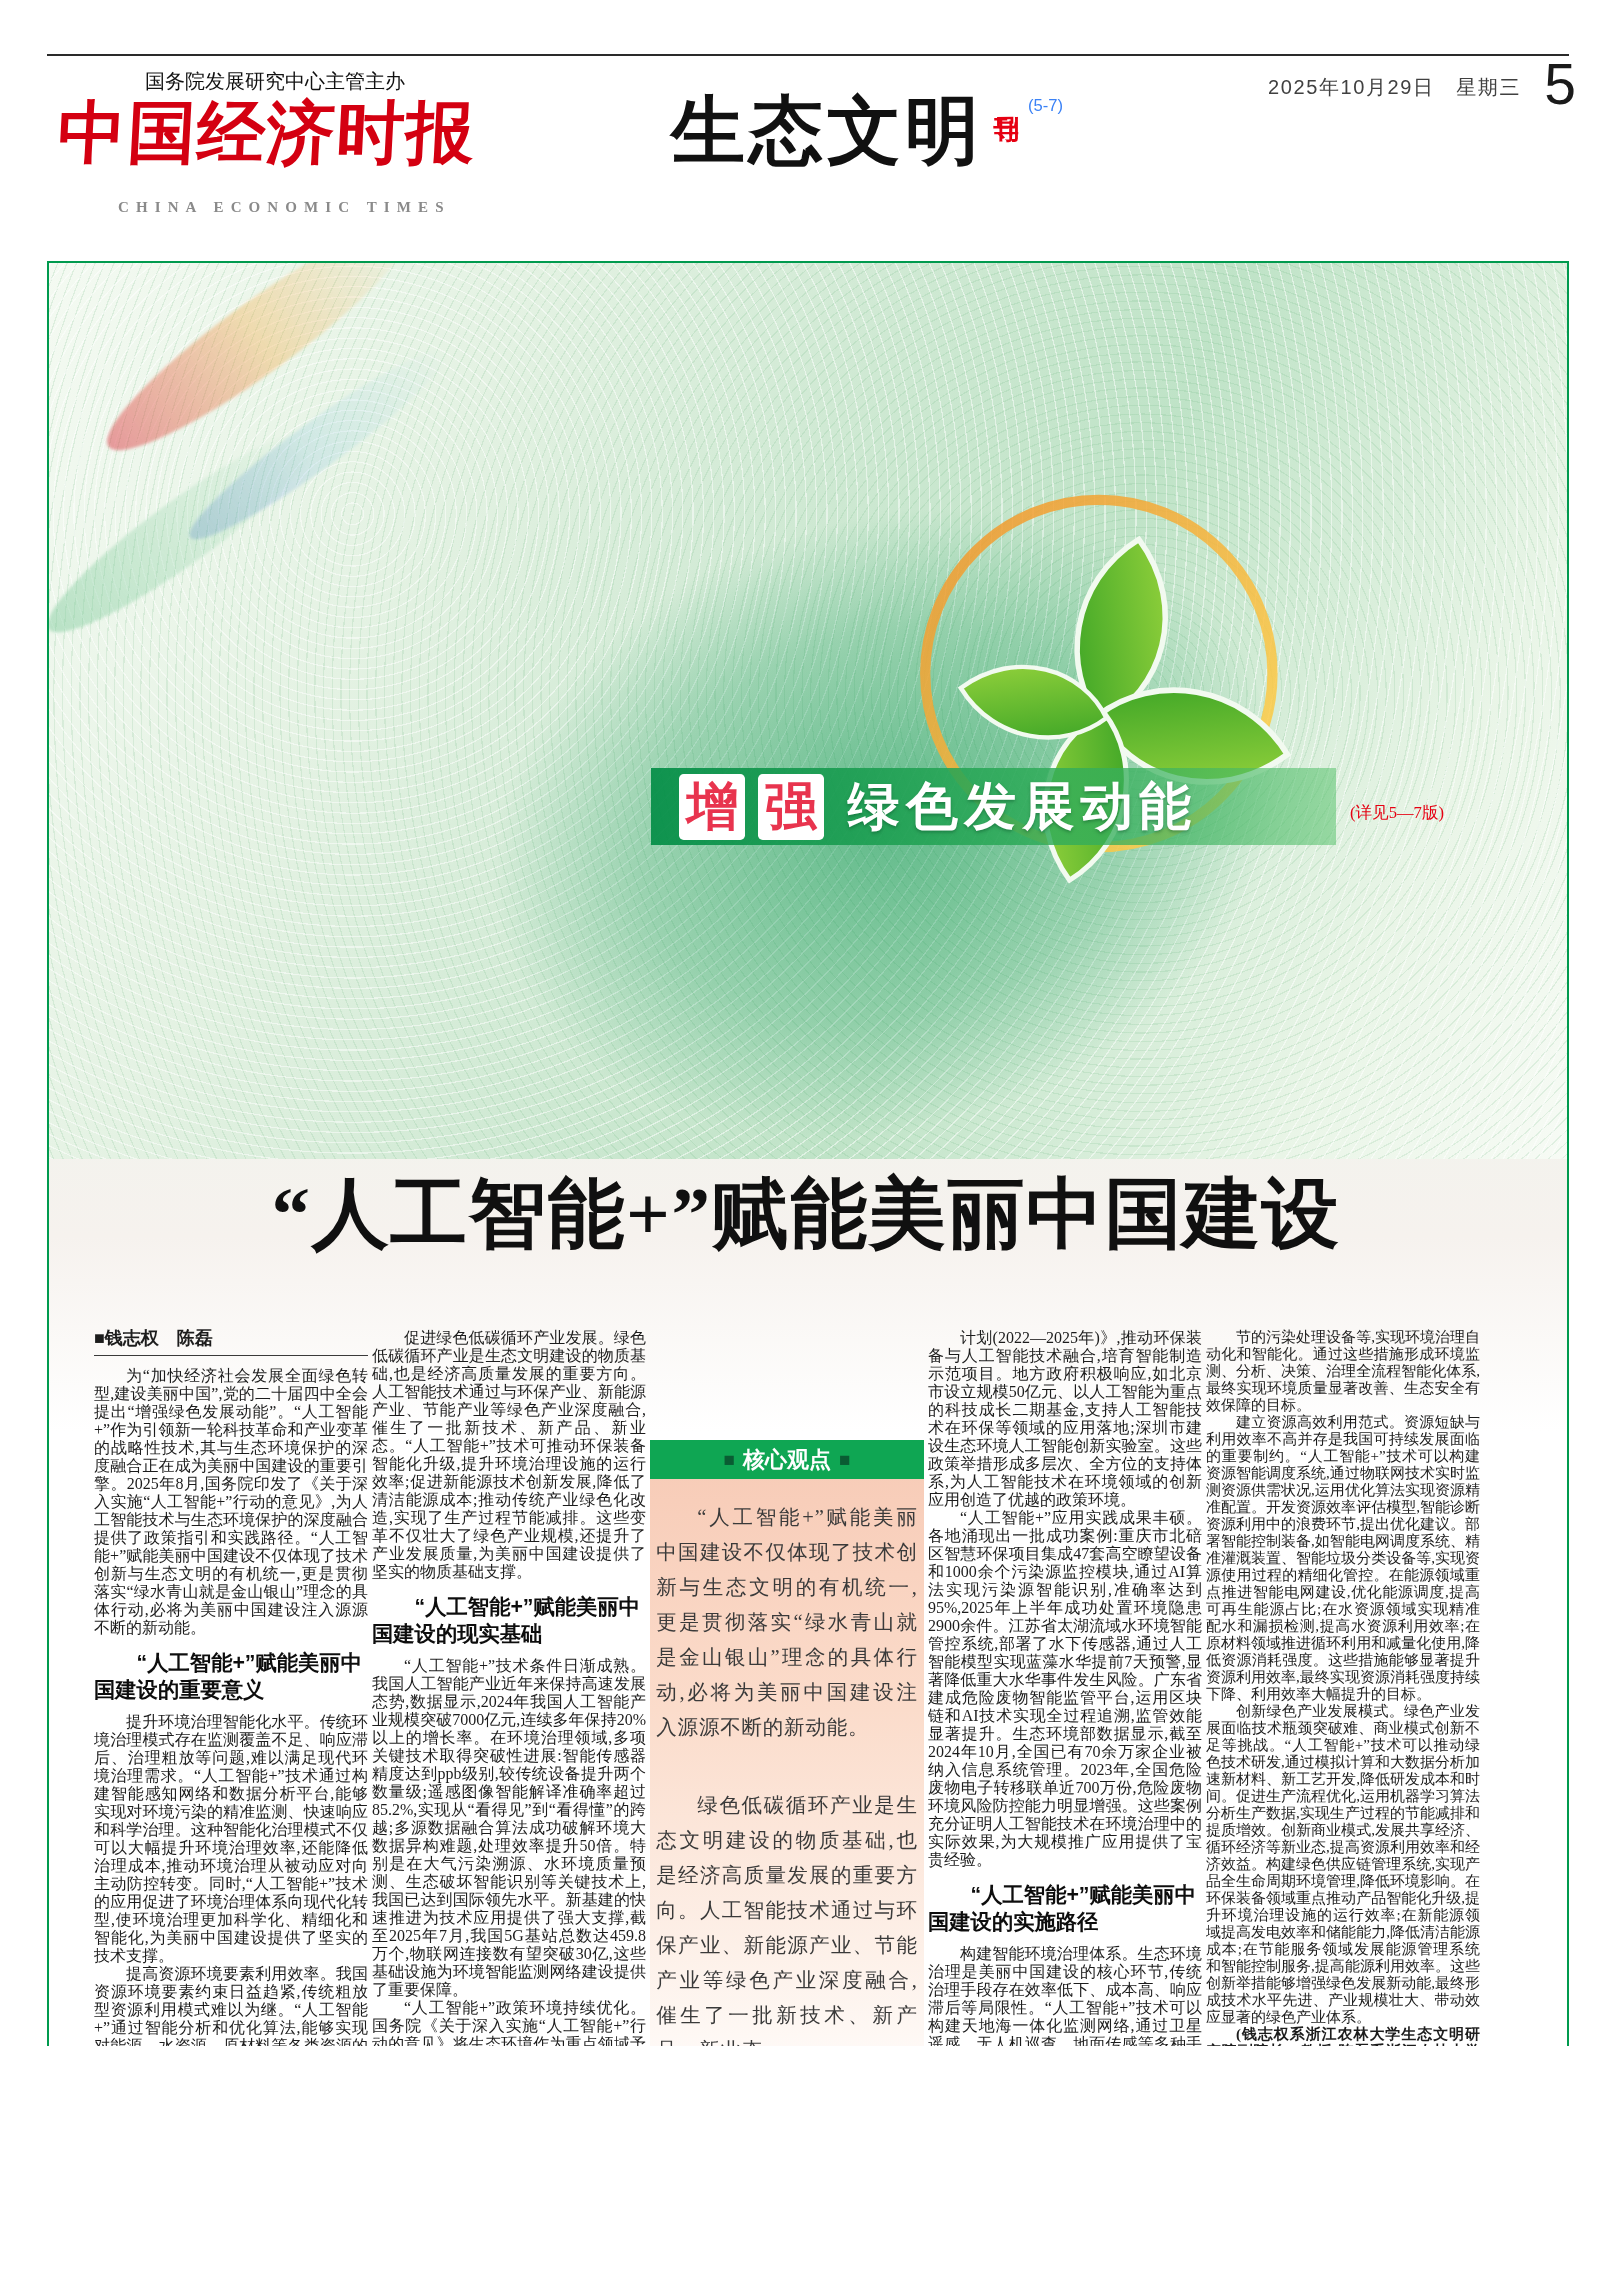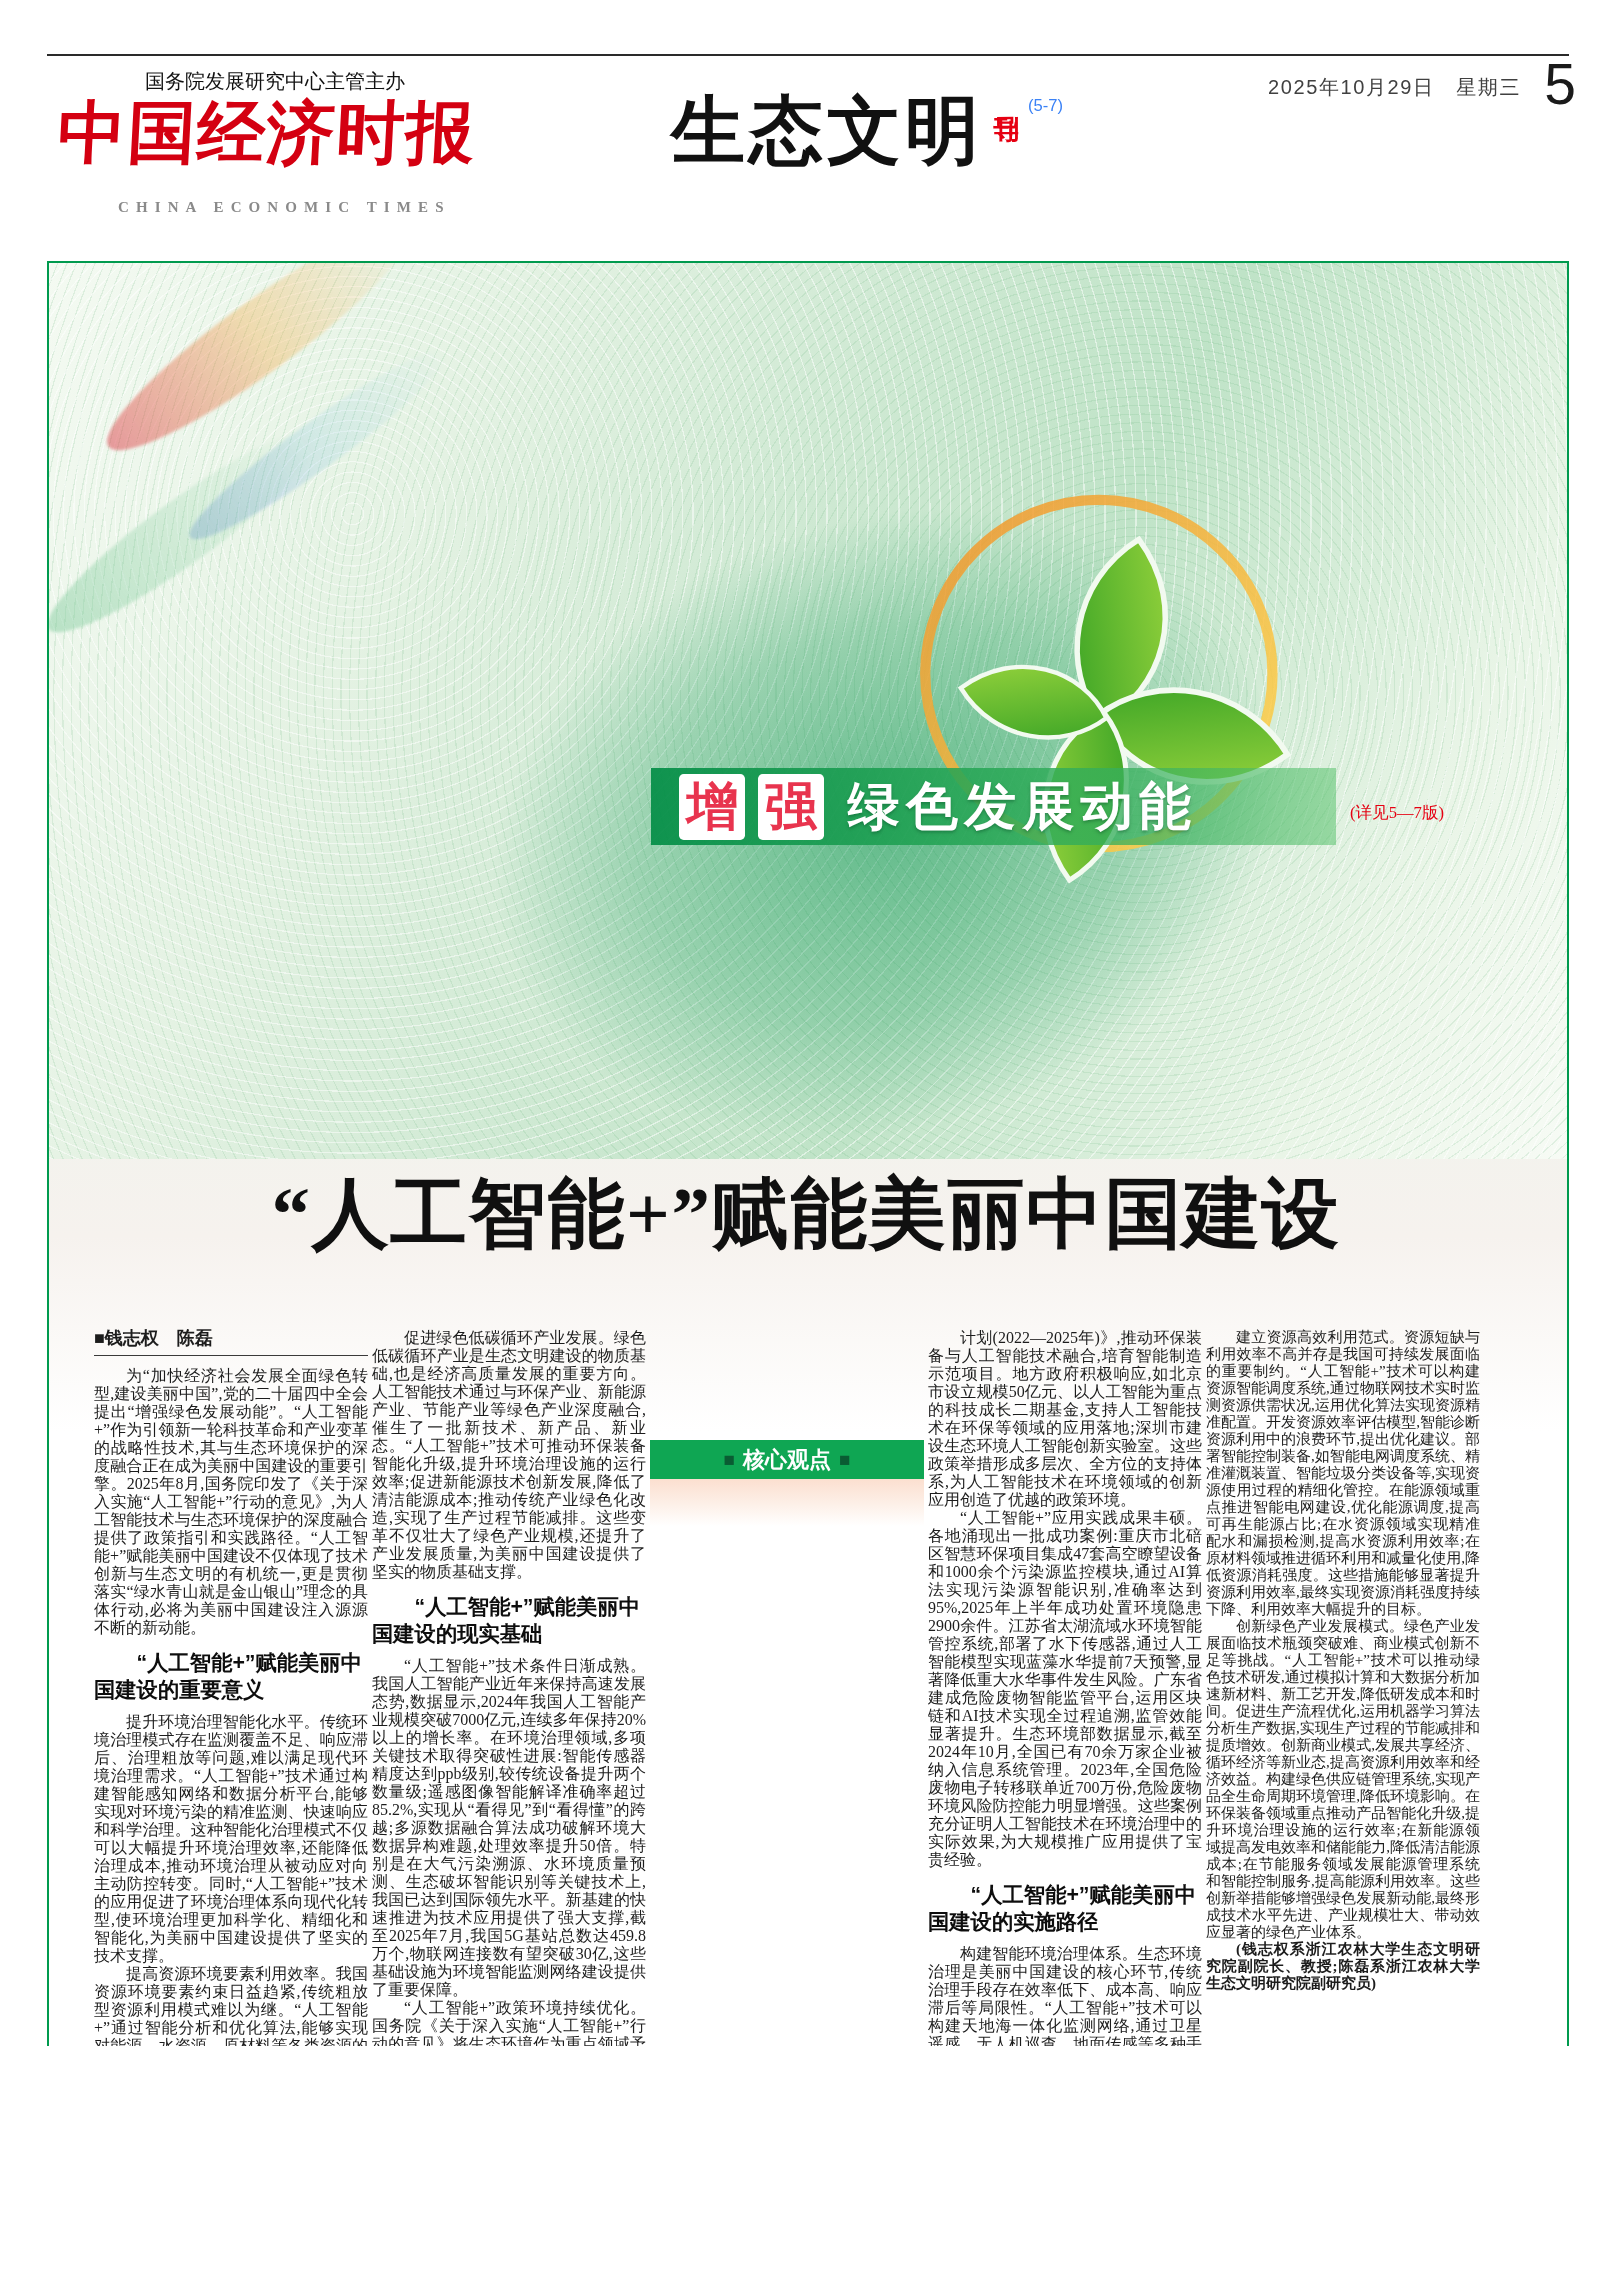--- a/index.html
+++ b/index.html
@@ -168,31 +168,36 @@
         <p>“人工智能+”政策环境持续优化。国务院《关于深入实施“人工智能+”行动的意见》将生态环境作为重点领域予以支持。生态环境部围绕环境智能监测网络建设,在多地推进感知设备部署与数据整合应用,提升环境监管智能化水平;科技部通过重点研发计划相关专项,支持人工智能在生态环境保护领域的关键技术攻关,助力核心算法与场景融合创新;工业和信息化部联合科技部、生态环境部印发《环保装备制造业高质量发展行动</p>
       </div>
 
       <div class="col">
         <div class="corebox">
           <div class="corebar">
             <span class="sq">■</span>
             <span>核心观点</span>
             <span class="sq">■</span>
           </div>
+          <div class="coreinner">
+            <p>“人工智能+”赋能美丽中国建设不仅体现了技术创新与生态文明的有机统一,更是贯彻落实“绿水青山就是金山银山”理念的具体行动,必将为美丽中国建设注入源源不断的新动能。</p>
+            <p>绿色低碳循环产业是生态文明建设的物质基础,也是经济高质量发展的重要方向。人工智能技术通过与环保产业、新能源产业、节能产业等绿色产业深度融合,催生了一批新技术、新产品、新业态。</p>
+          </div>
         </div>
       </div>
 
       <div class="col">
         <p>计划(2022—2025年)》,推动环保装备与人工智能技术融合,培育智能制造示范项目。地方政府积极响应,如北京市设立规模50亿元、以人工智能为重点的科技成长二期基金,支持人工智能技术在环保等领域的应用落地;深圳市建设生态环境人工智能创新实验室。这些政策举措形成多层次、全方位的支持体系,为人工智能技术在环境领域的创新应用创造了优越的政策环境。</p>
         <p>“人工智能+”应用实践成果丰硕。各地涌现出一批成功案例:重庆市北碚区智慧环保项目集成47套高空瞭望设备和1000余个污染源监控模块,通过AI算法实现污染源智能识别,准确率达到95%,2025年上半年成功处置环境隐患2900余件。江苏省太湖流域水环境智能管控系统,部署了水下传感器,通过人工智能模型实现蓝藻水华提前7天预警,显著降低重大水华事件发生风险。广东省建成危险废物智能监管平台,运用区块链和AI技术实现全过程追溯,监管效能显著提升。生态环境部数据显示,截至2024年10月,全国已有70余万家企业被纳入信息系统管理。2023年,全国危险废物电子转移联单近700万份,危险废物环境风险防控能力明显增强。这些案例充分证明人工智能技术在环境治理中的实际效果,为大规模推广应用提供了宝贵经验。</p>
         <div class="subhead">“人工智能+”赋能美丽中国建设的实施路径</div>
         <p>构建智能环境治理体系。生态环境治理是美丽中国建设的核心环节,传统治理手段存在效率低下、成本高、响应滞后等局限性。“人工智能+”技术可以构建天地海一体化监测网络,通过卫星遥感、无人机巡查、地面传感等多种手段,实现对大气、水、土壤等环境要素的全方位监测。开发智能分析平台,运用云计算和大数据对海量环境数据进行融合分析,精准识别污染源和生态风险点。建立智能决策系统,基于大数据分析和数字孪生技术,模拟不同治理方案的实施效果,为环境管理提供科学依据。部署智能治理装备,如自主巡航的环境监测无人机,自适应调</p>
       </div>
 
       <div class="col col-tight">
+        <p>节的污染处理设备等,实现环境治理自动化和智能化。通过这些措施形成环境监测、分析、决策、治理全流程智能化体系,最终实现环境质量显著改善、生态安全有效保障的目标。</p>
         <p>建立资源高效利用范式。资源短缺与利用效率不高并存是我国可持续发展面临的重要制约。“人工智能+”技术可以构建资源智能调度系统,通过物联网技术实时监测资源供需状况,运用优化算法实现资源精准配置。开发资源效率评估模型,智能诊断资源利用中的浪费环节,提出优化建议。部署智能控制装备,如智能电网调度系统、精准灌溉装置、智能垃圾分类设备等,实现资源使用过程的精细化管控。在能源领域重点推进智能电网建设,优化能源调度,提高可再生能源占比;在水资源领域实现精准配水和漏损检测,提高水资源利用效率;在原材料领域推进循环利用和减量化使用,降低资源消耗强度。这些措施能够显著提升资源利用效率,最终实现资源消耗强度持续下降、利用效率大幅提升的目标。</p>
         <p>创新绿色产业发展模式。绿色产业发展面临技术瓶颈突破难、商业模式创新不足等挑战。“人工智能+”技术可以推动绿色技术研发,通过模拟计算和大数据分析加速新材料、新工艺开发,降低研发成本和时间。促进生产流程优化,运用机器学习算法分析生产数据,实现生产过程的节能减排和提质增效。创新商业模式,发展共享经济、循环经济等新业态,提高资源利用效率和经济效益。构建绿色供应链管理系统,实现产品全生命周期环境管理,降低环境影响。在环保装备领域重点推动产品智能化升级,提升环境治理设施的运行效率;在新能源领域提高发电效率和储能能力,降低清洁能源成本;在节能服务领域发展能源管理系统和智能控制服务,提高能源利用效率。这些创新举措能够增强绿色发展新动能,最终形成技术水平先进、产业规模壮大、带动效应显著的绿色产业体系。</p>
         <p class="credit">(钱志权系浙江农林大学生态文明研究院副院长、教授;陈磊系浙江农林大学生态文明研究院副研究员)</p>
       </div>
 
     </div>
   </div>
 
   <div class="abs black-rule"></div>
 </div>

